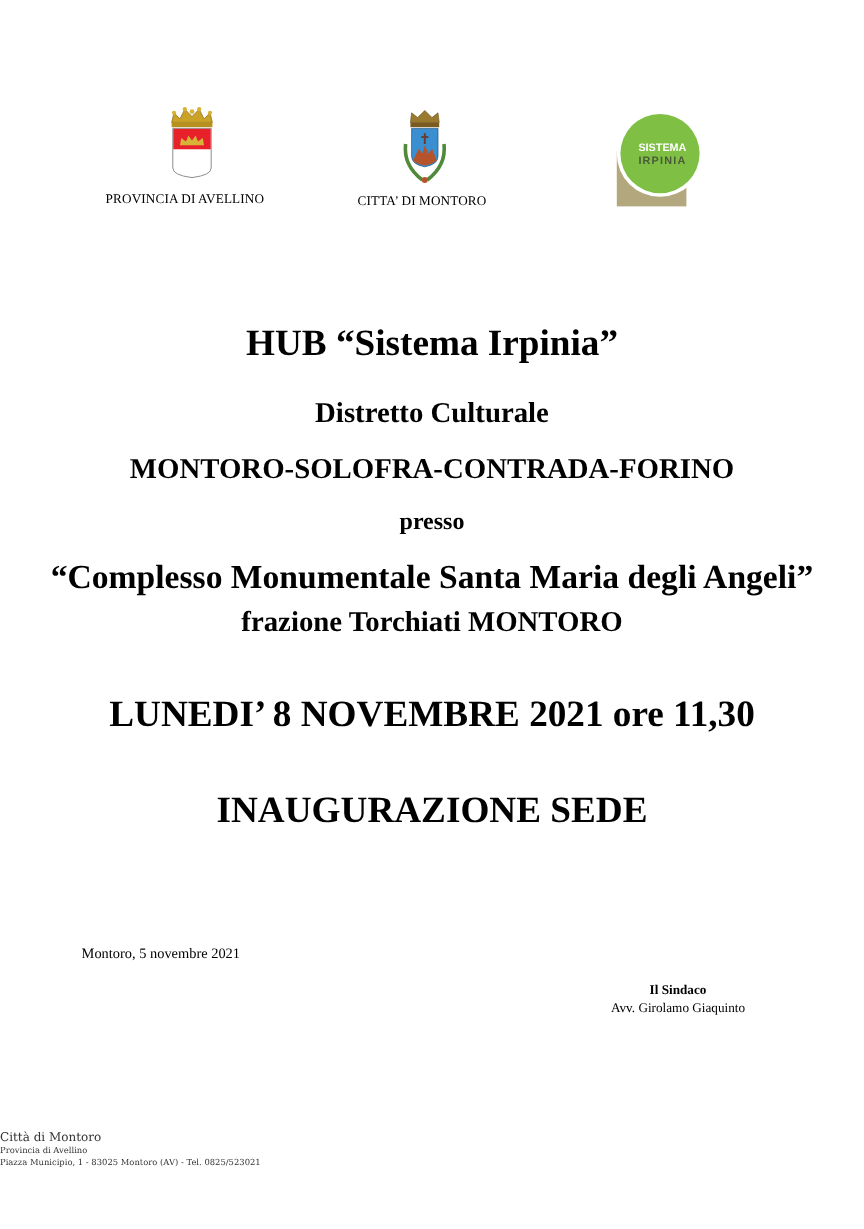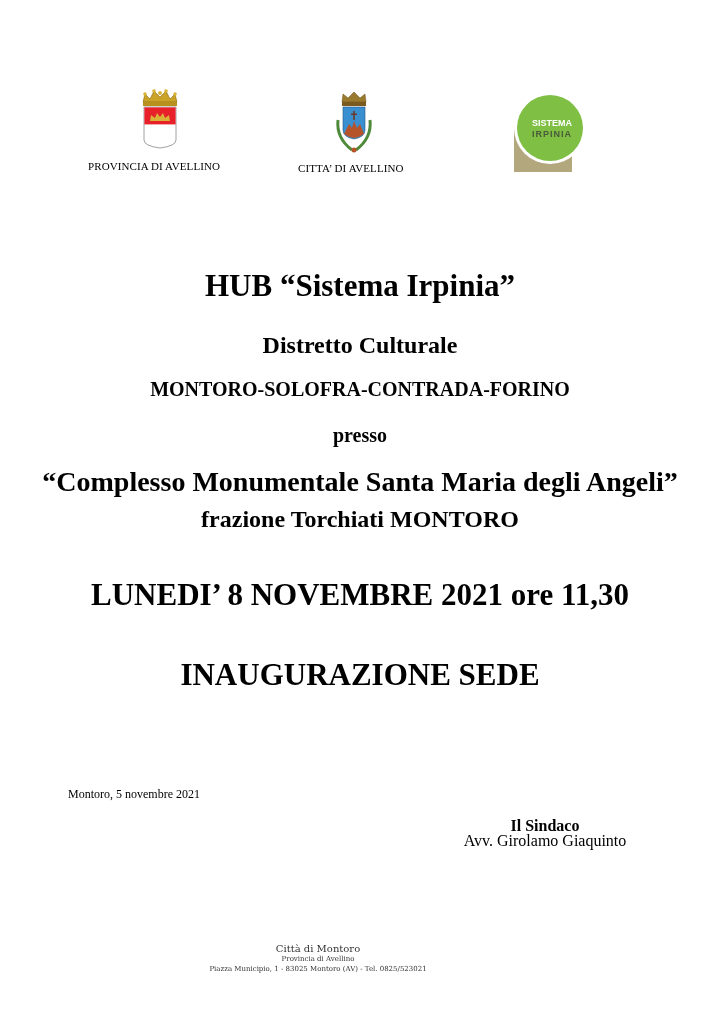--- a/index.html
+++ b/index.html
@@ -5,32 +5,32 @@
     html, body { margin: 0; padding: 0; background: #ffffff; }
     body { width: 720px; height: 1024px; position: relative; overflow: hidden; color: #000; }
 
     .logo { position: absolute; font-weight: bold; }
     .logo-label { position: absolute; font-family: "Liberation Serif", serif; font-size: 11px; white-space: nowrap; letter-spacing: 0.1px; }
 
     .center-line { position: absolute; left: 0; width: 720px; text-align: center; font-family: "Liberation Serif", serif; font-weight: bold; white-space: nowrap; }
 
     .t-hub { top: 268px; font-size: 31px; }
     .t-distretto { top: 332px; font-size: 24px; }
-    .t-montoro { top: 378px; font-size: 20px; }
+    .t-montoro { top: 378px; font-size: 24px; }
     .t-presso { top: 424px; font-size: 20px; }
     .t-complesso { top: 466px; font-size: 28px; }
     .t-frazione { top: 506px; font-size: 24px; text-align: center; }
     .t-lunedi { top: 577px; font-size: 31px; }
     .t-inaug { top: 657px; font-size: 31px; }
 
     .date-line { position: absolute; left: 68px; top: 787px; font-family: "Liberation Serif", serif; font-size: 12px; }
-    .sig { position: absolute; top: 818px; left: 460px; width: 170px; text-align: center; font-family: "Liberation Serif", serif; font-size: 16px; line-height: 15px; }
+    .sig { position: absolute; top: 818px; left: 480px; width: 170px; text-align: center; font-family: "Liberation Serif", serif; font-size: 11px; line-height: 15px; }
     .sig .role { font-weight: bold; }
 
-    .footer { position: absolute; left: 0; width: 636px; top: 943px; text-align: center; font-family: "DejaVu Serif", serif; color: #333; }
+    .footer { position: absolute; left: 0; width: 636px; top: 943px; font-family: "DejaVu Serif", serif; color: #333; }
     .footer .f-title { font-size: 10px; line-height: 12px; }
     .footer .f-line { font-size: 7px; line-height: 9.5px; }
     .footer .f-link { color: #1a3fb0; text-decoration: underline; }
   </style>
 </head>
 <body>
 
 <div class="logo" style="left:140px; top:88px; width:40px; height:64px;">
   <svg width="40" height="64" viewBox="0 0 40 64">
 
@@ -61,21 +61,21 @@
     <rect x="21.2" y="21" width="1.6" height="9" fill="#6a3a2a"></rect>
     <rect x="19" y="23.5" width="6" height="1.5" fill="#6a3a2a"></rect>
 
     <path d="M12 44 L17 34 L20 38 L22 31 L25 38 L28 34 L32 44 Q28 47 22 48 Q16 47 12 44 Z" fill="#b5532b"></path>
 
     <path d="M6 30 Q4 48 20 60" stroke="#4f8a3a" stroke-width="3" fill="none"></path>
     <path d="M38 30 Q40 48 24 60" stroke="#4f8a3a" stroke-width="3" fill="none"></path>
     <circle cx="22" cy="60" r="2.5" fill="#b5532b"></circle>
   </svg>
 </div>
-<div class="logo-label" style="left:298px; top:162px;">CITTA’ DI AVELLINO</div>
+<div class="logo-label" style="left:298px; top:162px;">CITTA’ DI MONTORO</div>
 
 <div class="logo" style="left:510px; top:92px; width:80px; height:84px;">
   <svg width="80" height="84" viewBox="0 0 80 84">
     <rect x="4" y="34" width="58" height="46" fill="#b3a77e"></rect>
     <circle cx="40" cy="36" r="36" fill="#ffffff"></circle>
     <circle cx="40" cy="36" r="33" fill="#7ebf44"></circle>
     <text x="42" y="34" text-anchor="middle" font-family="Liberation Sans, sans-serif" font-size="9" fill="#ffffff">SISTEMA</text>
     <text x="42" y="45" text-anchor="middle" font-family="Liberation Sans, sans-serif" font-size="9" letter-spacing="1" fill="#4a5a3a">IRPINIA</text>
   </svg>
 </div>

